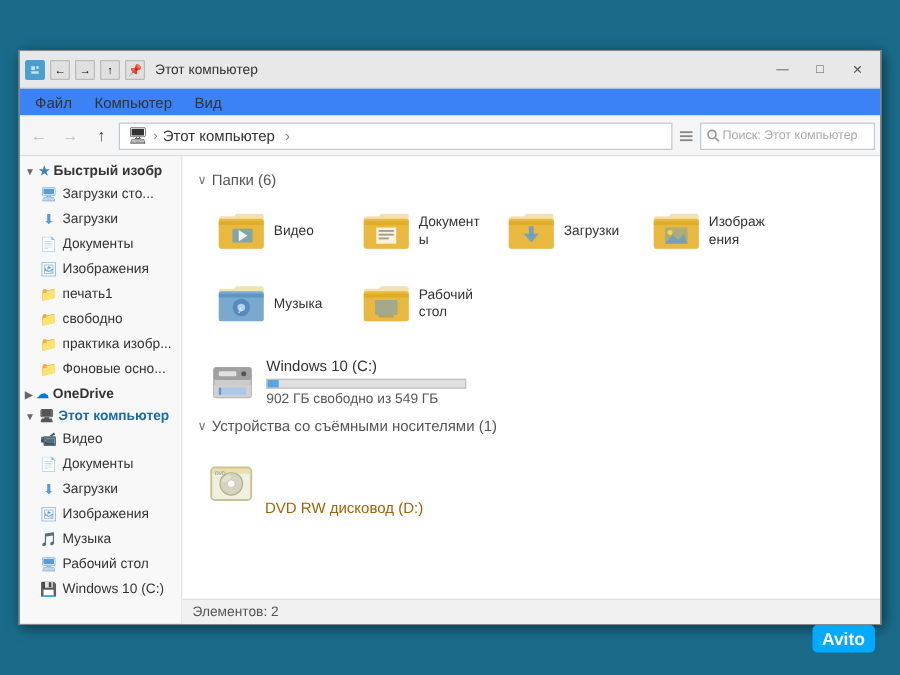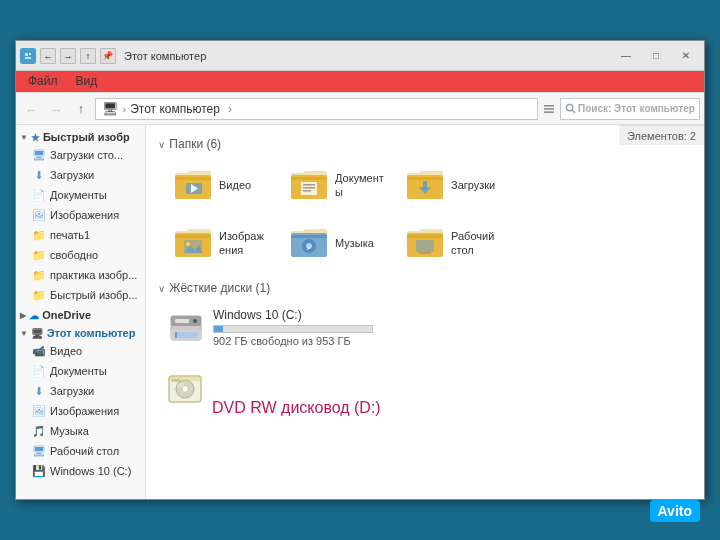--- a/index.html
+++ b/index.html
@@ -76,23 +76,23 @@
       display: flex;
       align-items: center;
       justify-content: center;
       font-size: 10px;
       cursor: pointer;
       color: #555;
     }
     
     .menubar {
       height: 22px;
-      background: #ef4444;
-      display: flex;
-      align-items: flex-start;
+      background: #3b82f6;
+      display: flex;
+      align-items: center;
       border-bottom: 1px solid #ddd;
       padding: 0 4px;
       gap: 2px;
     }
     .menu-item {
       padding: 2px 8px;
       font-size: 12px;
       color: #333;
       cursor: pointer;
       height: 20px;
@@ -138,21 +138,20 @@
       width: 140px;
       height: 22px;
       border: 1px solid #c0c8d0;
       background: white;
       display: flex;
       align-items: center;
       padding: 0 4px;
       font-size: 11px;
       color: #888;
       gap: 2px;
-      font-weight: bold;
     }
     
     .ribbon-toggle {
       width: 16px;
       height: 22px;
       display: flex;
       align-items: center;
       justify-content: center;
       cursor: pointer;
       font-size: 10px;
@@ -214,21 +213,21 @@
     }
     .sidebar-item .item-label {
       overflow: hidden;
       text-overflow: ellipsis;
       white-space: nowrap;
     }
     
     .main-panel {
       flex: 1;
       display: flex;
-      flex-direction: row;
+      flex-direction: column;
       overflow: hidden;
       background: white;
     }
     .main-content {
       flex: 1;
       overflow-y: auto;
       overflow-x: hidden;
       padding: 8px 12px;
     }
     .section-header {
@@ -393,20 +392,21 @@
       </div>
       <div class="titlebar-controls">
         <div class="ctrl-btn">—</div>
         <div class="ctrl-btn">□</div>
         <div class="ctrl-btn close">✕</div>
       </div>
     </div>
 
     <div class="menubar">
       <div class="menu-item">Файл</div>
+      <div class="menu-item">Компьютер</div>
       <div class="menu-item">Вид</div>
     </div>
 
     <div class="toolbar">
       <div class="nav-btn disabled">←</div>
       <div class="nav-btn disabled">→</div>
       <div class="nav-btn">↑</div>
       <div class="address-bar">
         <span style="font-size:13px;">🖥</span>
         <span style="color:#888; font-size:11px;">›</span>
@@ -462,21 +462,21 @@
           <div class="sidebar-item">
             <span class="item-icon" style="color:#e8b840;">📁</span>
             <span class="item-label">свободно</span>
           </div>
           <div class="sidebar-item">
             <span class="item-icon" style="color:#e8b840;">📁</span>
             <span class="item-label">практика изобр...</span>
           </div>
           <div class="sidebar-item">
             <span class="item-icon" style="color:#e8b840;">📁</span>
-            <span class="item-label">Быстрый изобр...</span>
+            <span class="item-label">Фоновые осно...</span>
           </div>
         </div>
 
         <div class="sidebar-section">
           <div class="sidebar-section-header">
             <span class="arrow">▶</span>
             <span style="font-size:10px;color:#0078d4;margin-right:3px;">☁</span>
             <span>OneDrive</span>
           </div>
         </div>
@@ -603,58 +603,58 @@
                   <path d="M2 10 L38 10 L38 13 L2 13 Z" fill="#d4a000" opacity="0.4"></path>
                   <rect x="11" y="15" width="18" height="12" rx="1" fill="#5b9bd5" opacity="0.5"></rect>
                   <rect x="14" y="27" width="12" height="2" fill="#888" opacity="0.5"></rect>
                 </svg>
               </div>
               <span class="folder-label">Рабочий стол</span>
             </div>
 
           </div>
 
-          <div class="section-header">
-            <span>Жёсткие диски (1)</span>
-          </div>
 
           <div class="disk-item">
             <div class="disk-icon">
               <svg width="38" height="32" viewBox="0 0 38 32">
                 <rect x="4" y="4" width="30" height="24" rx="2" fill="#ccc" stroke="#aaa" stroke-width="1"></rect>
                 <rect x="4" y="4" width="30" height="10" rx="2" fill="#a0a0a0"></rect>
                 <rect x="8" y="7" width="14" height="4" rx="1" fill="#e0e0e0"></rect>
                 <circle cx="28" cy="9" r="2" fill="#555"></circle>
                 <rect x="4" y="18" width="30" height="10" rx="0" fill="#d0d0d0"></rect>
                 <rect x="8" y="20" width="22" height="6" rx="1" fill="#b0c8e8"></rect>
                 <rect x="8" y="20" width="2" height="6" rx="1" fill="#5b9bd5"></rect>
               </svg>
             </div>
             <div class="disk-info">
               <div class="disk-name">Windows 10 (C:)</div>
               <div class="disk-bar-container">
                 <div class="disk-bar-fill" style="width: 5.4%;"></div>
               </div>
-              <div class="disk-size">902 ГБ свободно из 953 ГБ</div>
-            </div>
-          </div>
-
+              <div class="disk-size">902 ГБ свободно из 549 ГБ</div>
+            </div>
+          </div>
+
+          <div class="section-header">
+            <span>Устройства со съёмными носителями (1)</span>
+          </div>
 
           <div class="dvd-item">
             <div class="dvd-icon">
               <svg width="38" height="32" viewBox="0 0 38 32">
                 <rect x="3" y="3" width="32" height="26" rx="3" fill="#f0f0e0" stroke="#c8c090" stroke-width="1.5"></rect>
                 <circle cx="19" cy="16" r="9" fill="#d4d4c0" stroke="#b0b090" stroke-width="1"></circle>
                 <circle cx="19" cy="16" r="3" fill="white" stroke="#c0c0a0" stroke-width="0.5"></circle>
                 <ellipse cx="15" cy="12" rx="4" ry="2" fill="white" opacity="0.3" transform="rotate(-30 15 12)"></ellipse>
                 <rect x="3" y="3" width="32" height="5" rx="3" fill="#e0d080" opacity="0.5"></rect>
                 <text x="6" y="9" font-size="4" fill="#888">DVD</text>
               </svg>
             </div>
-            <div style="font-size:16px;color:#be185d;margin-top:39px;">DVD RW дисковод (D:)</div>
+            <div style="font-size:12px;color:#a16207;margin-top:39px;">DVD RW дисковод (D:)</div>
           </div>
 
         </div>
 
         <div class="statusbar">
           <span>Элементов: 2</span>
         </div>
       </div>
 
     </div>

